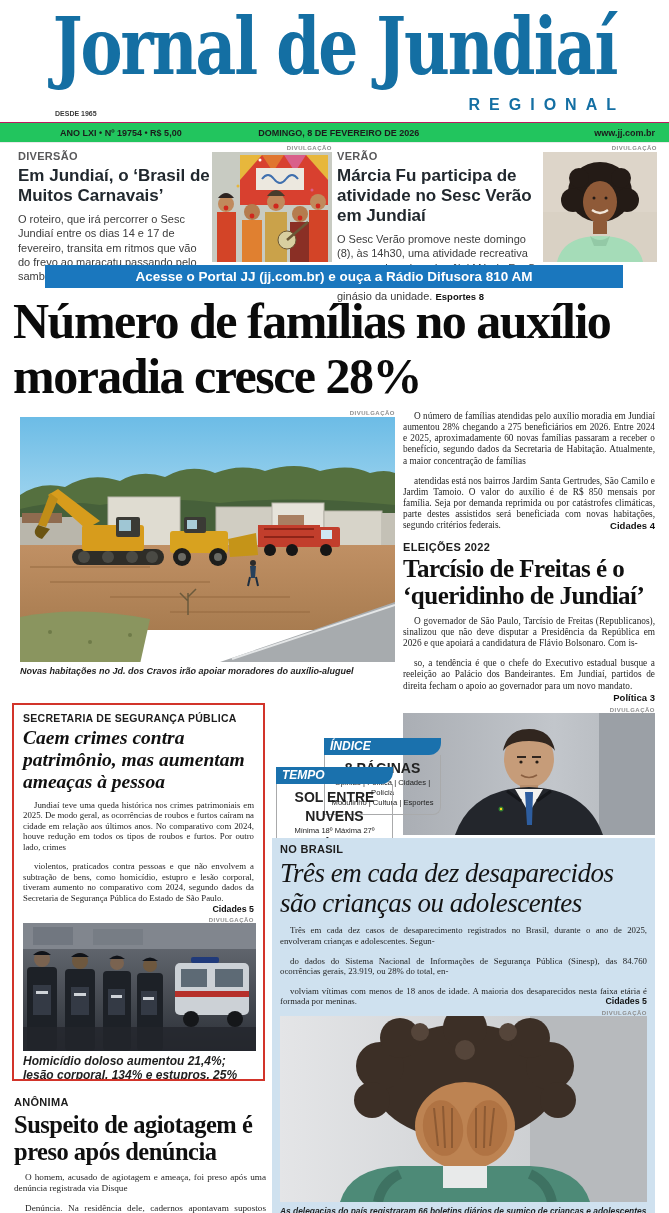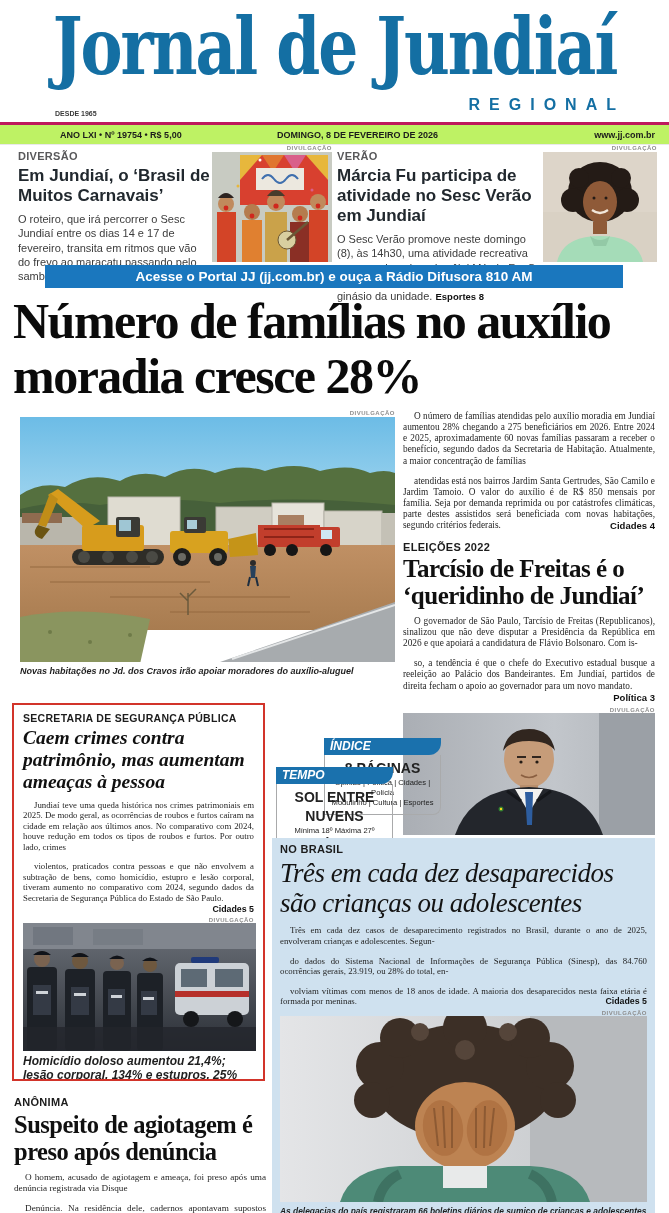--- a/index.html
+++ b/index.html
@@ -5,25 +5,25 @@
   html,body{margin:0;padding:0;background:#ffffff;}
   .page{position:relative;width:669px;height:1213px;background:#fff;overflow:hidden;
         font-family:"Liberation Sans",sans-serif;}
   
   .masthead-title{position:absolute;left:0;top:8px;width:669px;text-align:center;
     font-family:"DejaVu Serif",serif;font-weight:bold;font-size:63px;line-height:1;
     color:#146fa3;letter-spacing:-2px;transform:scaleY(1.25);transform-origin:top;}
   .masthead-sub{position:absolute;right:44px;top:96px;color:#146fa3;font-weight:bold;
     font-size:16px;letter-spacing:9px;}
   .masthead-since{position:absolute;left:55px;top:110px;font-size:7px;font-weight:bold;color:#3a3a3a;}
-  .strip{position:absolute;left:0;top:122px;width:669px;height:19px;background:#bef264;
-    border-top:3px solid #be185d;border-bottom:1px solid #e9e9e9;display:flex;align-items:center;}
+  .strip{position:absolute;left:0;top:122px;width:669px;height:19px;background:#22c55e;
+    border-top:1px solid #be185d;border-bottom:1px solid #e9e9e9;display:flex;align-items:center;}
   .strip span{font-size:9px;font-weight:bold;color:#1b1b1b;}
   .strip .s-left{margin-left:60px;flex:1;text-align:left;}
-  .strip .s-mid{flex:1;text-align:center;}
+  .strip .s-mid{flex:1;text-align:left;}
   .strip .s-right{flex:1;text-align:right;margin-right:14px;}
   
   .kicker{font-size:11px;font-weight:bold;color:#58585a;letter-spacing:.3px;}
   .kicker-dark{font-size:11px;font-weight:bold;color:#1c1c1c;letter-spacing:.3px;}
   .credit{font-size:6px;font-weight:bold;color:#8d8d8d;letter-spacing:.5px;text-align:right;}
   .cap{font-style:italic;font-weight:bold;font-size:9px;color:#1f1f1f;}
   .cols{display:flex;gap:9px;flex-direction:column;}
   .col{flex:1;}
   .bodycol{font-family:"Liberation Serif",serif;font-size:9.3px;line-height:1.2;
     color:#1f1f1f;text-align:justify;}

